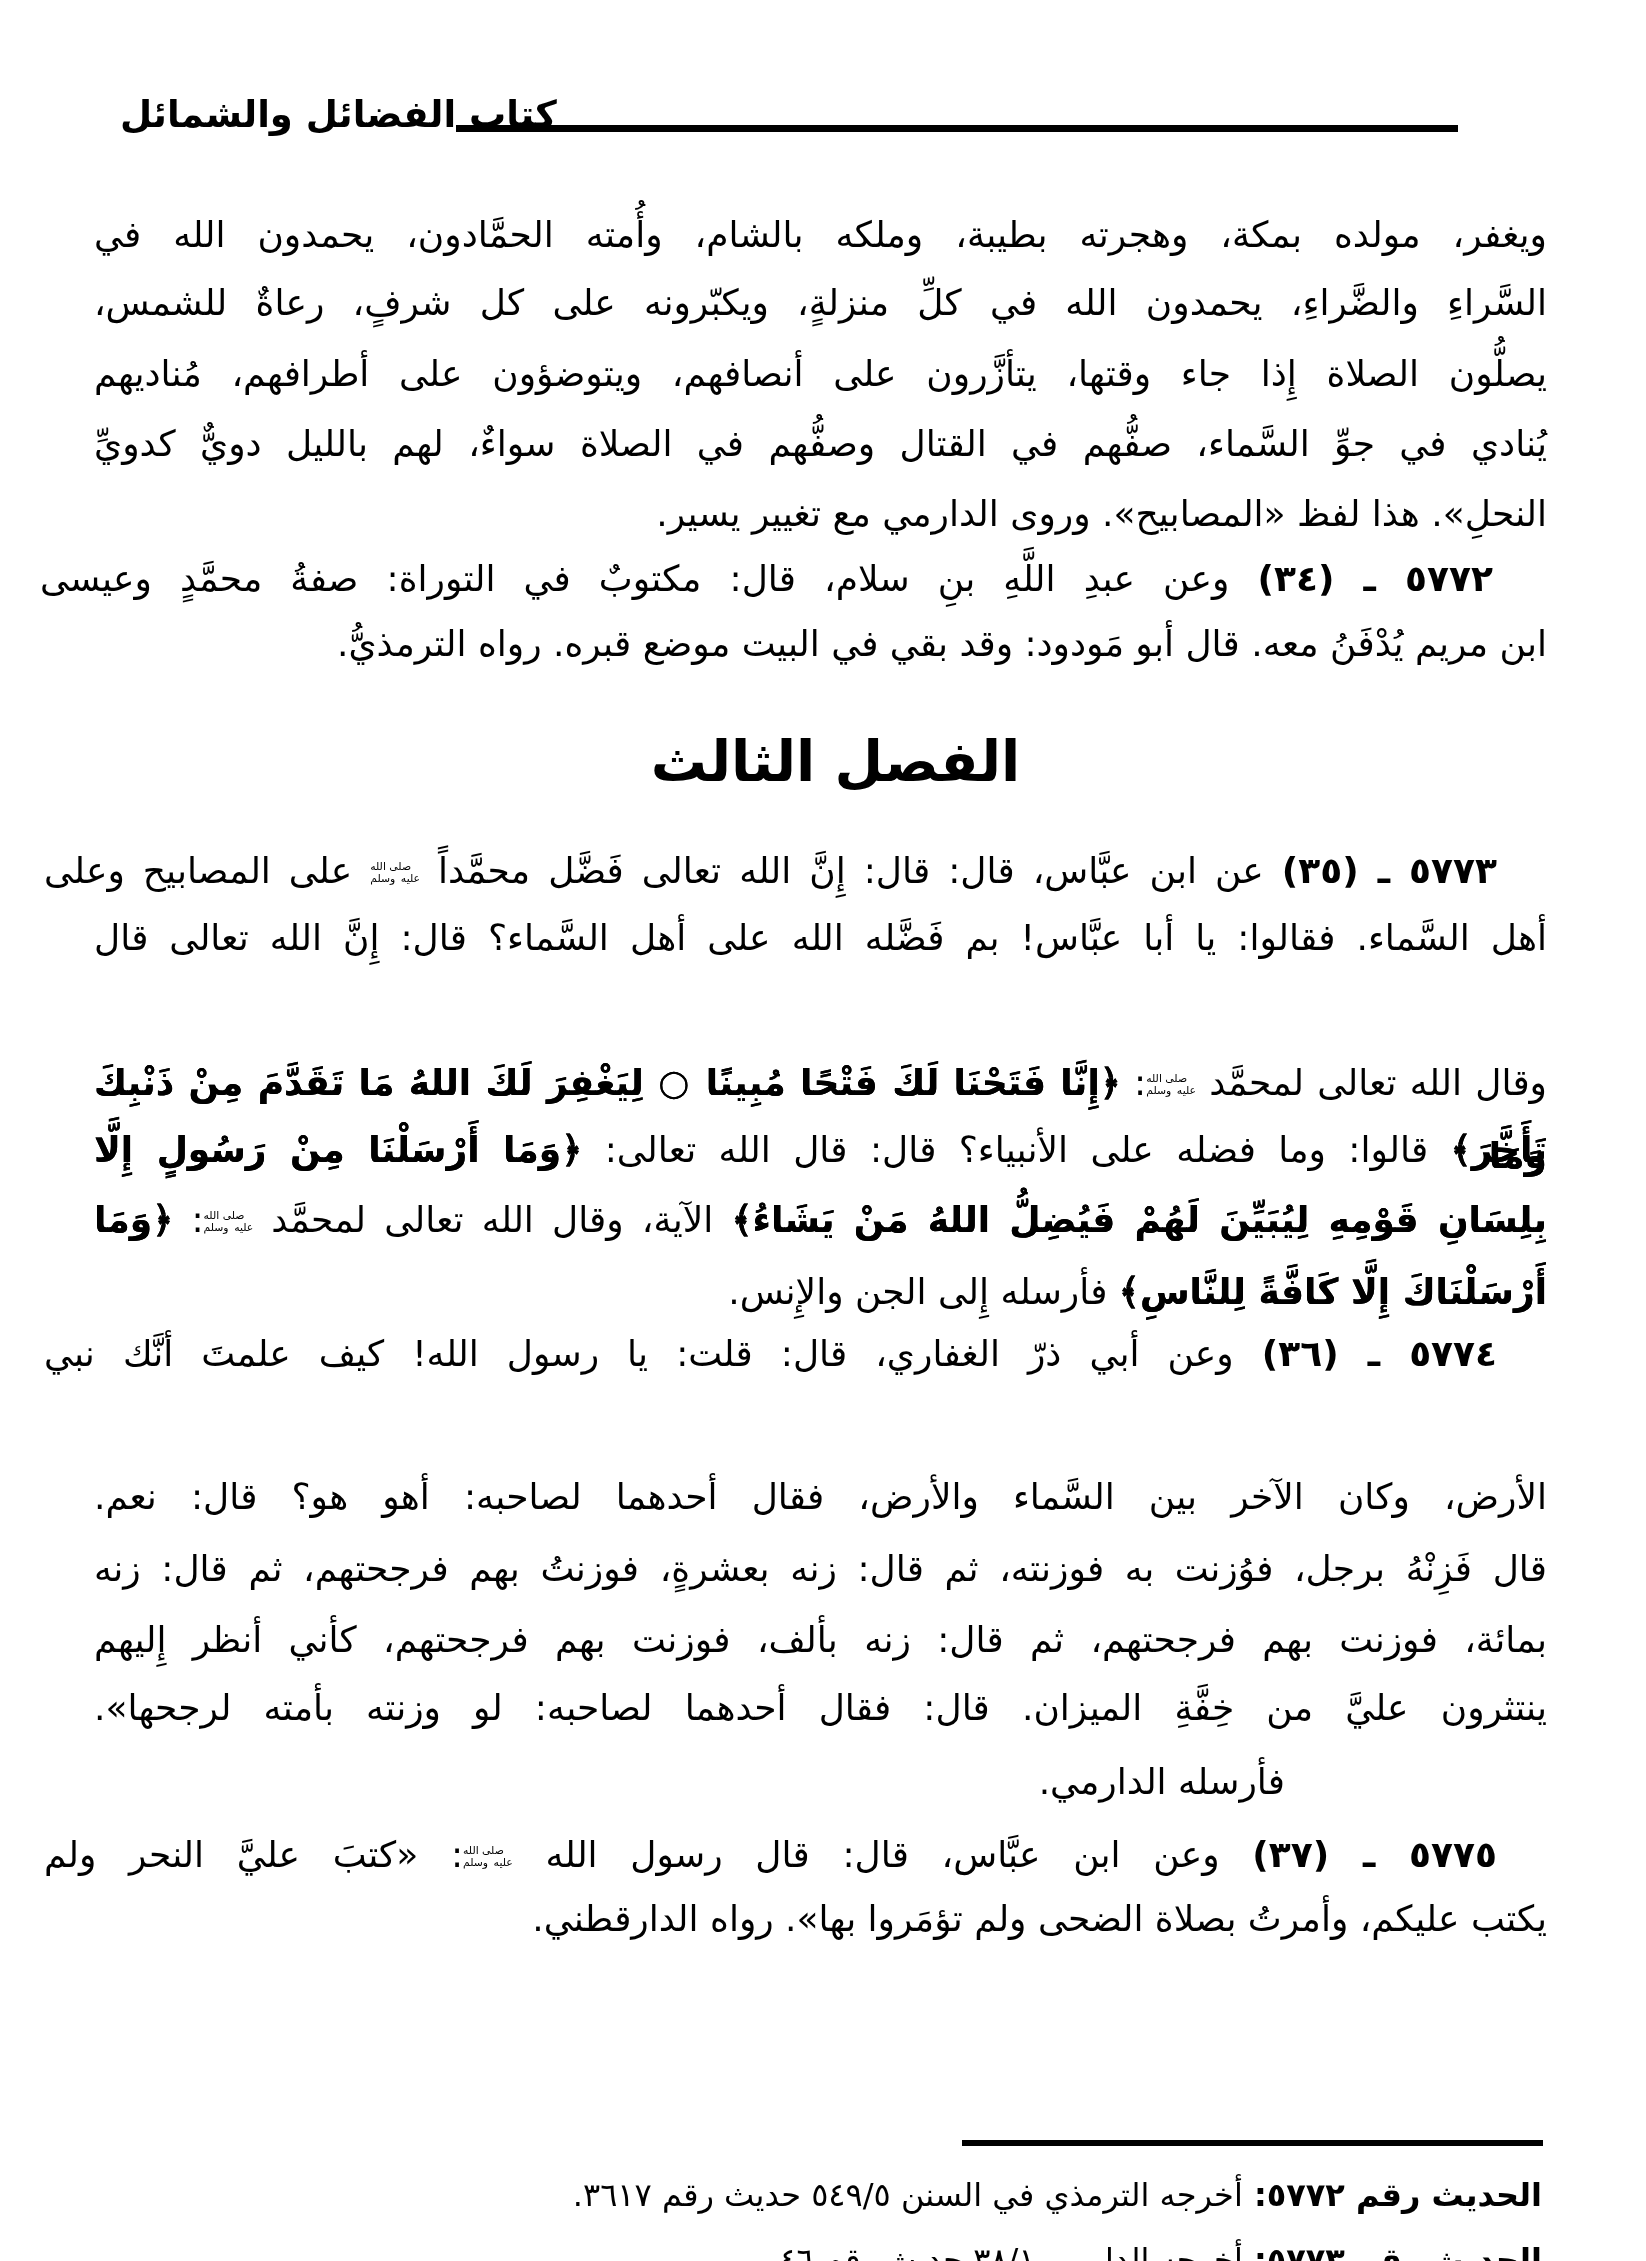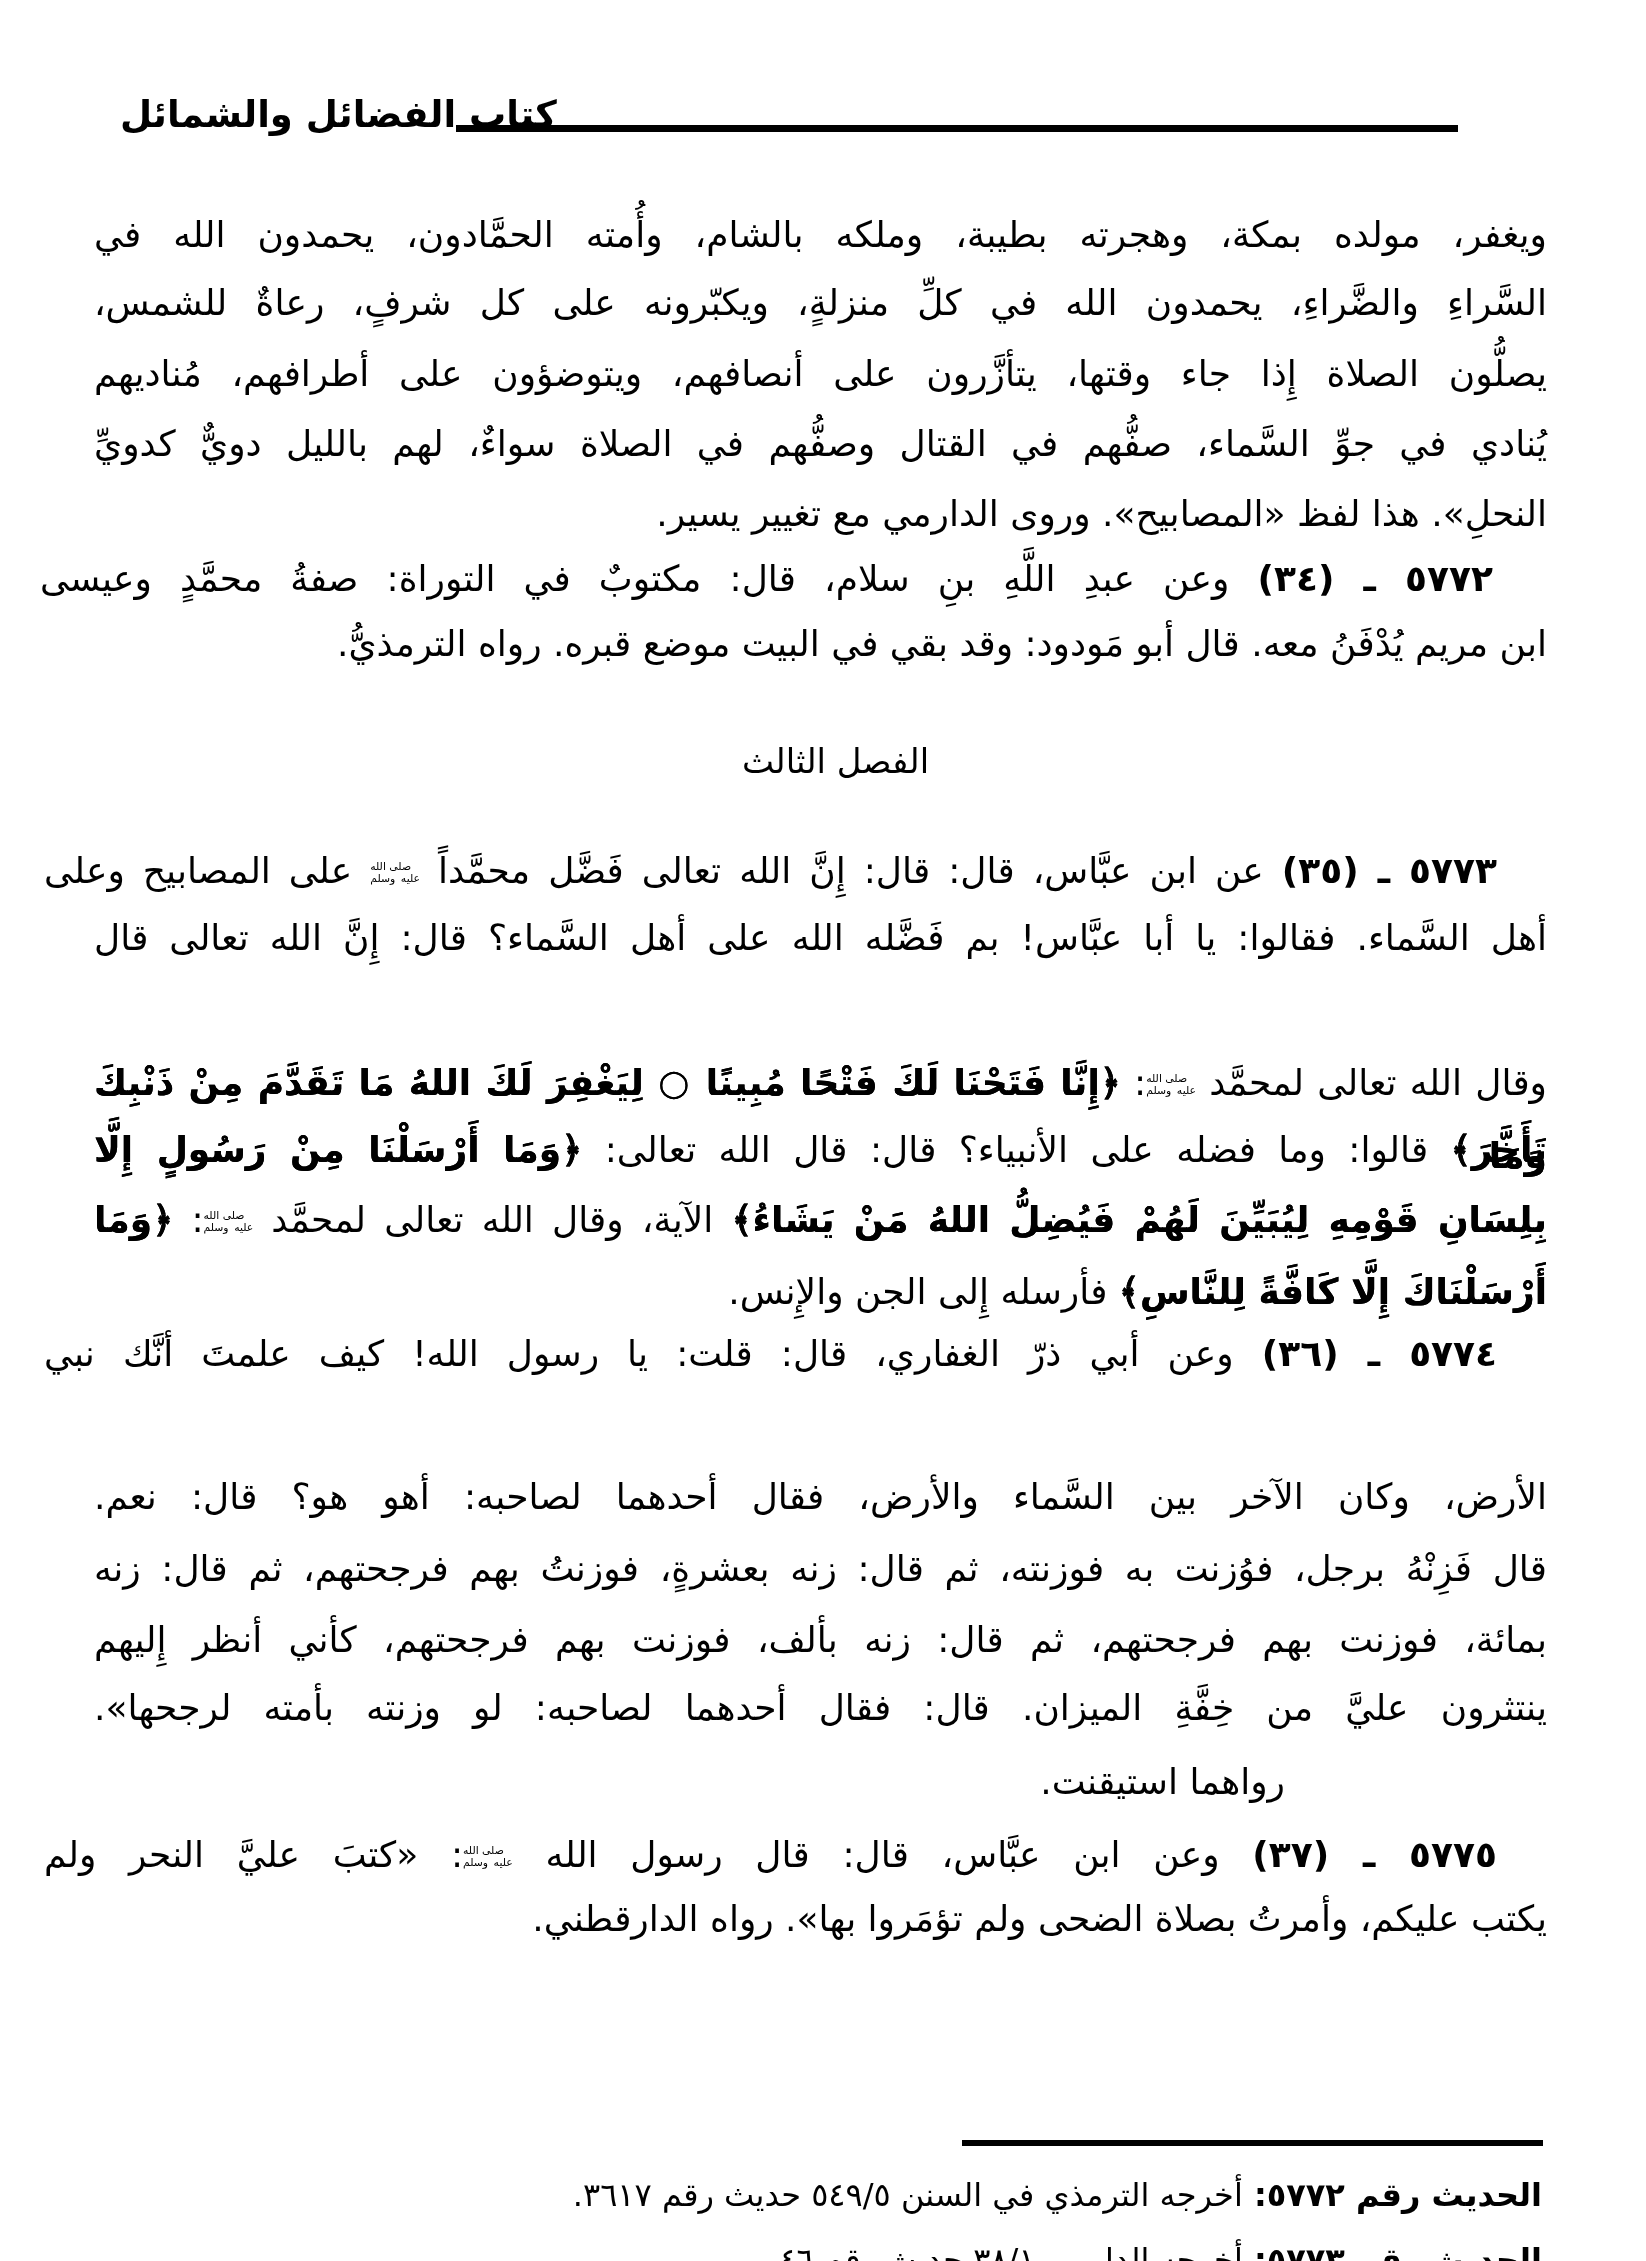--- a/index.html
+++ b/index.html
@@ -39,21 +39,21 @@
     display:inline-block;width:4.6em;
     font-size:0.30em;line-height:1.12;
     text-align:left;vertical-align:0.12em;
     font-weight:normal;white-space:normal;
     text-shadow:none;
   }
   .section-heading{
     position:absolute;left:0;right:0;top:722px;
     height:79px;line-height:79px;
     text-align:center;
-    font-size:34px;font-weight:normal;margin-left:26px;
+    font-size:56px;font-weight:bold;margin-left:26px;
   }
   
   .footnote-separator{
     position:absolute;left:963px;top:2140px;
     width:581px;height:5.9px;background:#000000;
   }
   .fn{
     position:absolute;right:104px;width:1438px;
     height:57px;line-height:57px;
     font-size:32px;
@@ -81,21 +81,21 @@
   <div class="bl j" style="top:901px"><span class="p-n">أهل السَّماء. فقالوا: يا أبا عبَّاس! بم فَضَّله الله على أهل السَّماء؟ قال: إِنَّ الله تعالى قال</span></div>
   <div class="bl j" style="top:1046px"><span class="p-n">وقال الله تعالى لمحمَّد </span><span class="p-saw">صلى الله عليه وسلم</span><span class="p-n">: </span><span class="p-q">﴿إِنَّا فَتَحْنَا لَكَ فَتْحًا مُبِينًا ○ لِيَغْفِرَ لَكَ اللهُ مَا تَقَدَّمَ مِنْ ذَنْبِكَ وَمَا</span></div>
   <div class="bl j" style="top:1113px"><span class="p-q">تَأَخَّرَ﴾</span><span class="p-n"> قالوا: وما فضله على الأنبياء؟ قال: قال الله تعالى: </span><span class="p-q">﴿وَمَا أَرْسَلْنَا مِنْ رَسُولٍ إِلَّا</span></div>
   <div class="bl j" style="top:1183px"><span class="p-q">بِلِسَانِ قَوْمِهِ لِيُبَيِّنَ لَهُمْ فَيُضِلُّ اللهُ مَنْ يَشَاءُ﴾</span><span class="p-n"> الآية، وقال الله تعالى لمحمَّد </span><span class="p-saw">صلى الله عليه وسلم</span><span class="p-n">: </span><span class="p-q">﴿وَمَا</span></div>
   <div class="bl r" style="top:1255px"><span class="p-q">أَرْسَلْنَاكَ إِلَّا كَافَّةً لِلنَّاسِ﴾</span><span class="p-n"> فأرسله إِلى الجن والإِنس.</span></div>
   <div class="bl j" style="top:1317px;padding-right:50px"><span class="p-b">٥٧٧٤ ـ (٣٦)</span><span class="p-n"> وعن أبي ذرّ الغفاري، قال: قلت: يا رسول الله! كيف علمتَ أنَّك نبي</span></div>
   <div class="bl j" style="top:1460px"><span class="p-n">الأرض، وكان الآخر بين السَّماء والأرض، فقال أحدهما لصاحبه: أهو هو؟ قال: نعم.</span></div>
   <div class="bl j" style="top:1532px"><span class="p-n">قال فَزِنْهُ برجل، فوُزنت به فوزنته، ثم قال: زنه بعشرةٍ، فوزنتُ بهم فرجحتهم، ثم قال: زنه</span></div>
   <div class="bl j" style="top:1603px"><span class="p-n">بمائة، فوزنت بهم فرجحتهم، ثم قال: زنه بألف، فوزنت بهم فرجحتهم، كأني أنظر إِليهم</span></div>
   <div class="bl j" style="top:1671px"><span class="p-n">ينتثرون عليَّ من خِفَّةِ الميزان. قال: فقال أحدهما لصاحبه: لو وزنته بأمته لرجحها».</span></div>
-  <div class="bl r" style="top:1745px;padding-right:262px"><span class="p-n">رواهما استيقنت.</span></div>
+  <div class="bl r" style="top:1745px;padding-right:262px"><span class="p-n">فأرسله الدارمي.</span></div>
   <div class="bl j" style="top:1818px;padding-right:50px"><span class="p-b">٥٧٧٥ ـ (٣٧)</span><span class="p-n"> وعن ابن عبَّاس، قال: قال رسول الله </span><span class="p-saw">صلى الله عليه وسلم</span><span class="p-n">: «كتبَ عليَّ النحر ولم</span></div>
   <div class="bl r" style="top:1882px"><span class="p-n">يكتب عليكم، وأمرتُ بصلاة الضحى ولم تؤمَروا بها». رواه الدارقطني.</span></div>
 
   <div class="footnote-separator"></div>
   <div class="fn" style="top:2167px"><span class="p-b">الحديث رقم ٥٧٧٢: </span><span class="p-n">أخرجه الترمذي في السنن ٥٤٩/٥ حديث رقم ٣٦١٧.</span></div>
   <div class="fn" style="top:2232px"><span class="p-b">الحديث رقم ٥٧٧٣: </span><span class="p-n">أخرجه الدارمي ٣٨/١ حديث رقم ٤٦.</span></div>
 
 </div>
 
 

